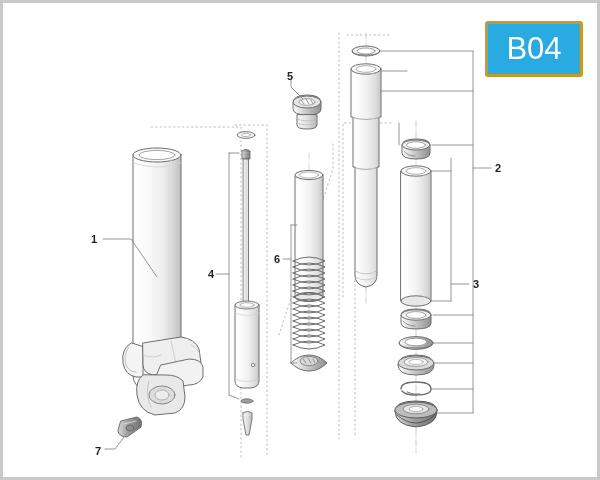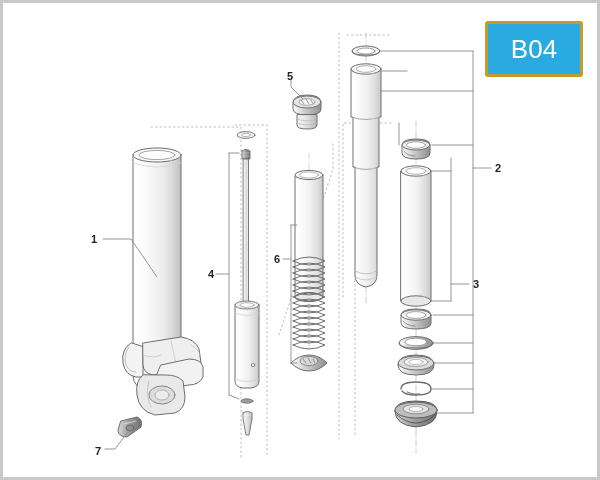--- a/index.html
+++ b/index.html
@@ -23,21 +23,21 @@
   .badge{
     position:absolute;right:14px;top:18px;
     width:98px;height:56px;
     background:#29ABE2;
     border:3px solid #C49A2E;
     border-radius:3px;
     box-sizing:border-box;
     display:flex;align-items:center;justify-content:center;
   }
   .badge span{
-    color:#ffffff;font-size:26px;line-height:34px;
+    color:#ffffff;font-size:31px;line-height:34px;
     font-family:"Liberation Sans", sans-serif;
     letter-spacing:0px;
   }
   .callout{
     position:absolute;
     color:#222222;
     font-size:11px;
     font-weight:bold;
     font-family:"Liberation Sans", sans-serif;
     line-height:11px;

